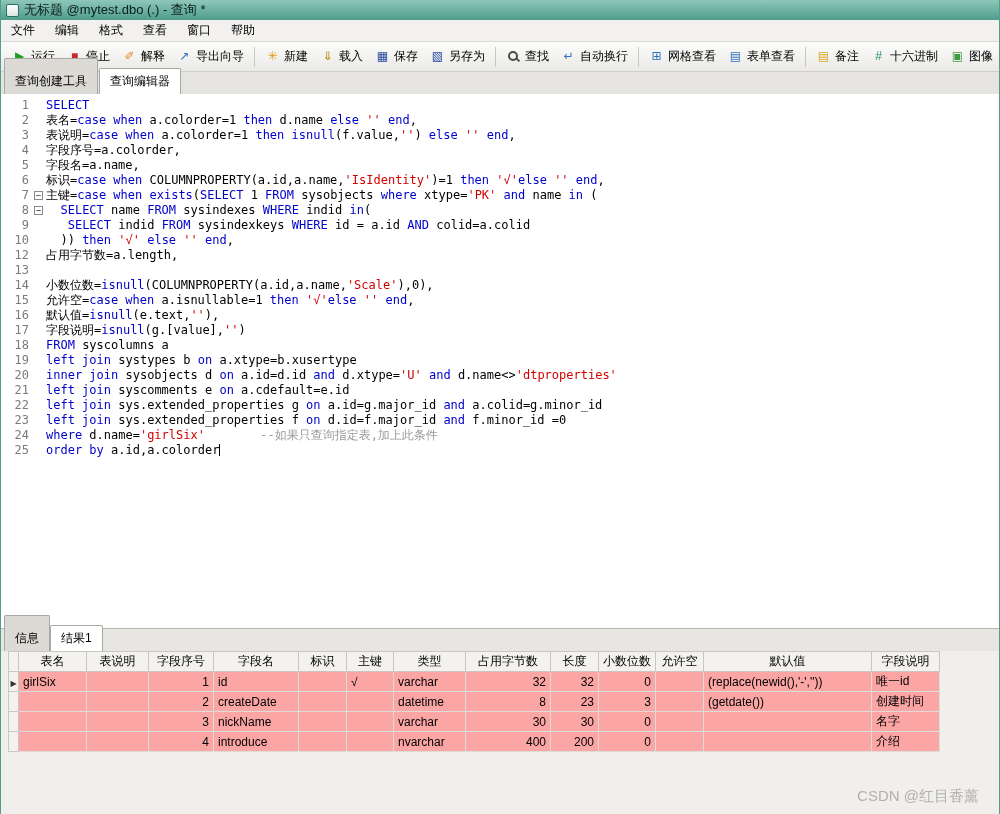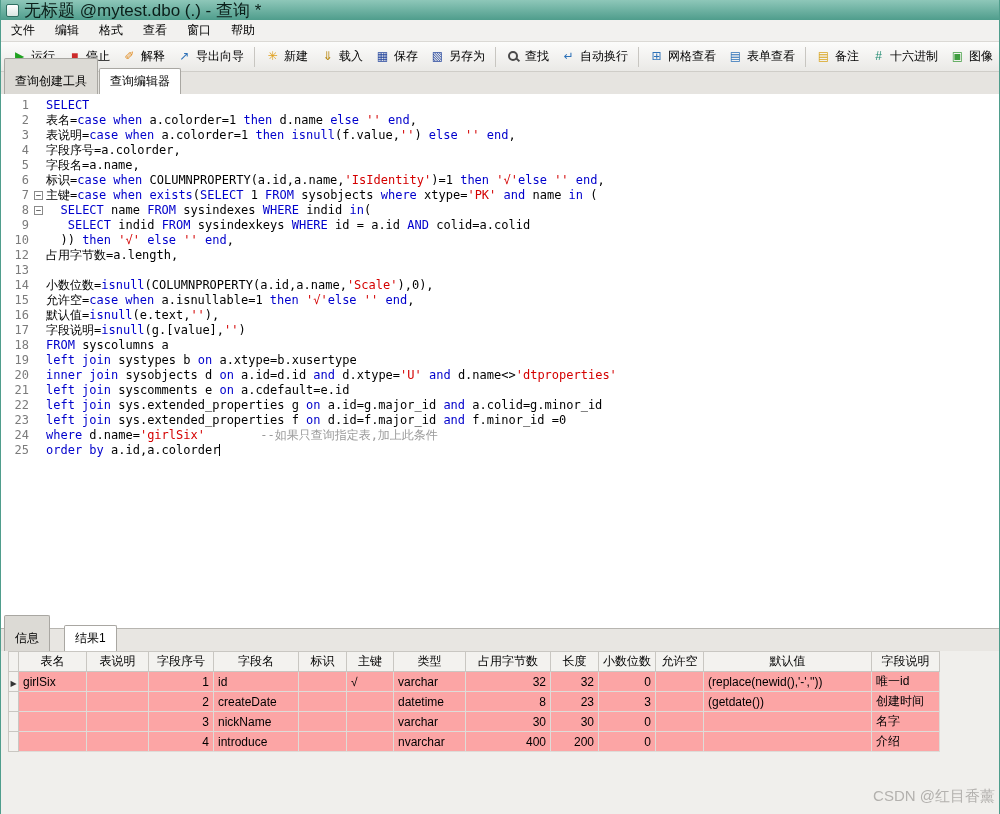--- a/index.html
+++ b/index.html
@@ -7,21 +7,21 @@
   body { font-family:"Liberation Sans","DejaVu Sans",sans-serif; font-size:12px; color:#000; }
 
   .window { width:1000px; height:814px; display:flex; flex-direction:column;
             background:#f0efec; border-left:1px solid #4f9d8c; border-right:1px solid #4f9d8c; overflow:hidden; }
 
   
   .titlebar { height:20px; flex:none; background:linear-gradient(#8ec7b9,#4f9d8c);
               display:flex; align-items:center; gap:5px; padding:0 5px; }
   .app-icon { width:13px; height:13px; flex:none; background:linear-gradient(#ffffff,#d8e6e2);
               border:1px solid #2f6f62; border-radius:2px; }
-  .title-text { font-size:17px; color:#0b1f1a; white-space:nowrap; }
+  .title-text { font-size:13px; color:#0b1f1a; white-space:nowrap; }
 
   
   .menubar { height:22px; flex:none; background:#f2f1ef; display:flex; align-items:stretch;
              border-bottom:1px solid #dbd9d5; }
   .menu-item { display:flex; align-items:center; padding:0 10px; cursor:default; }
 
   
   .toolbar { height:30px; flex:none; background:linear-gradient(#fcfcfb,#eae9e6);
              display:flex; align-items:center; padding:0 5px; border-bottom:1px solid #cfcdc8; }
   .tb-btn { display:flex; align-items:center; gap:4px; padding:3px 6px; border-radius:2px; cursor:default; white-space:nowrap; }
@@ -53,34 +53,34 @@
   .tok   { color:#000000; }
   .tok-k { color:#0000cc; }
   .tok-s { color:#d40000; }
   .tok-c { color:#9a9a9a;margin-left:48px; }
   .caret { display:inline-block; width:1px; height:12px; background:#000; vertical-align:-2px; }
 
   
   .bottom { height:186px; flex:none; background:#f0efec; border-top:1px solid #b7b5b0;
             display:flex; flex-direction:column; position:relative; }
   .btabbar { height:22px; flex:none; background:#e8e6e2; display:flex; align-items:flex-end;
-             padding-left:3px; gap:14px; }
+             padding-left:3px; gap:0; }
   .grid-wrap { padding-left:7px; background:#f0efec; }
   table.grid { border-collapse:collapse; table-layout:fixed; font-size:12px;
                border-top:1px solid #c9c7c2; border-left:1px solid #c9c7c2; }
   .grid th { background:#f3f2ef; font-weight:normal; text-align:center; padding:1px 4px; height:19px;
              border-right:1px solid #c9c7c2; border-bottom:1px solid #c9c7c2; overflow:hidden; white-space:nowrap; }
   .grid td { background:#fca5a5; padding:1px 4px; height:20px;
              border-right:1px solid #dedcd8; border-bottom:1px solid #dedcd8; overflow:hidden; white-space:nowrap; }
   .grid td.marker-col, .grid th.marker-col { background:#f3f2ef; padding:0; border-right:1px solid #c9c7c2;
              border-bottom:1px solid #c9c7c2; text-align:center; }
   .grid td.num { text-align:right; }
   .rowarrow { font-size:8px; color:#333; }
 
-  .watermark { position:absolute; right:4px; bottom:8px; color:#b3b1ae; font-size:15px; }
+  .watermark { position:absolute; right:20px; bottom:8px; color:#b3b1ae; font-size:15px; }
 </style>
 </head>
 <body>
 
 <div class="window">
 
   <div class="titlebar">
     <span class="app-icon"></span>
     <span class="title-text">无标题 @mytest.dbo (.) - 查询 *</span>
   </div>

